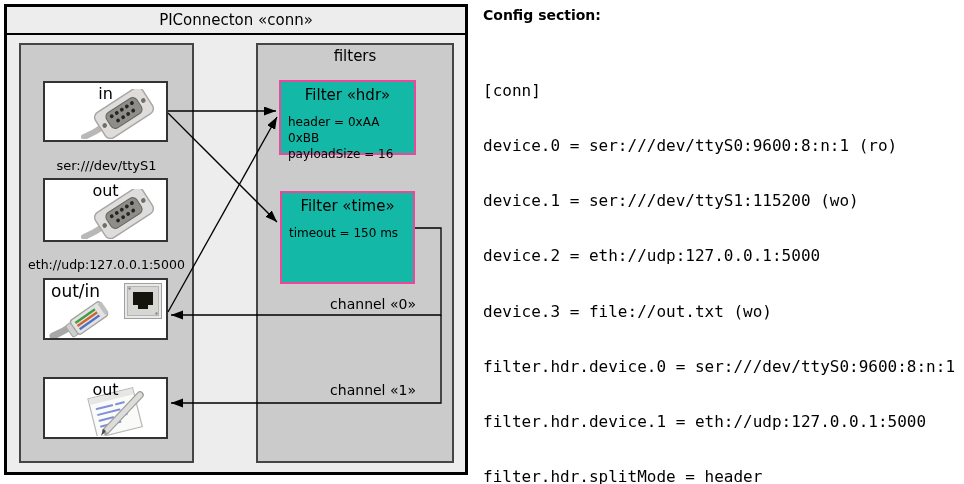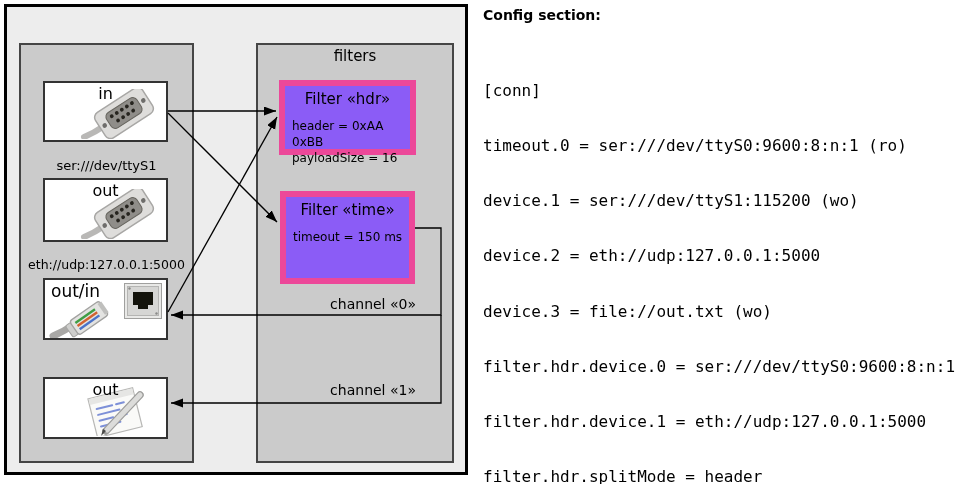--- a/index.html
+++ b/index.html
@@ -46,21 +46,21 @@
     font-size:16px;z-index:2;
   }
   #dev2 .io{text-align:left;left:6px;width:auto;font-size:17px;}
   #dev1 .io,#dev3 .io{box-sizing:border-box;}
   .icon-serial{position:absolute;right:2px;bottom:1px;width:86px;height:50px;}
   .icon-ethjack{position:absolute;right:4px;top:3px;width:38px;height:36px;}
   .icon-ethplug{position:absolute;left:4px;bottom:0px;width:78px;height:44px;}
   .icon-notepad{position:absolute;right:6px;bottom:1px;width:78px;height:54px;}
   
   .filter-box{
-    position:absolute;background:#8b5cf6;border:6px solid #ec4899;box-sizing:border-box;
+    position:absolute;background:#14b8a6;border:2px solid #ec4899;box-sizing:border-box;
   }
   #filter-hdr{left:272px;top:73px;width:137px;height:75px;}
   #filter-time{left:273px;top:184px;width:135px;height:93px;}
   .filter-title{text-align:center;font-size:15px;margin-top:4px;}
   .filter-params{font-size:12px;line-height:16px;margin:10px 0 0 7px;}
   
   .channel-label{
     position:absolute;left:250px;width:159px;text-align:right;font-size:14px;
   }
   #chan0{top:289px;} #chan1{top:375px;}
@@ -78,20 +78,21 @@
     position:absolute;left:483px;top:45px;
     font-family:"DejaVu Sans Mono",monospace;font-size:16px;line-height:18.4px;
     white-space:pre;
   }
 </style>
 </head>
 <body>
 
 <div class="outer">
 
+  <div class="title-bar">PIConnecton «conn»</div>
 
   <div class="group" id="devices-group"></div>
   <div class="group" id="filters-group"></div>
   <div class="filters-title">filters</div>
 
   <div class="dev-box" id="dev0">
     <div class="io">in</div>
     <svg class="icon-serial" viewBox="0 0 86 50">
       <path d="M6,48 Q16,44 26,37" stroke="#b9b8b6" stroke-width="6" fill="none" stroke-linecap="round"></path>
       <g transform="rotate(-33 46 24)">
@@ -216,21 +217,21 @@
     <path d="M168,312 L277,117" marker-end="url(#arw)"></path>
     <path d="M415,228 L441,228 L441,315 L171,315" marker-end="url(#arw)"></path>
     <path d="M441,315 L441,403 L171,403" marker-end="url(#arw)"></path>
   </g>
 </svg>
 
 <div>
   <div class="config-heading">Config section:</div>
   <div class="config-lines">
     <div>[conn]</div>
-    <div>timeout.0 = ser:///dev/ttyS0:9600:8:n:1 (ro)</div>
+    <div>device.0 = ser:///dev/ttyS0:9600:8:n:1 (ro)</div>
     <div>device.1 = ser:///dev/ttyS1:115200 (wo)</div>
     <div>device.2 = eth://udp:127.0.0.1:5000</div>
     <div>device.3 = file://out.txt (wo)</div>
     <div>filter.hdr.device.0 = ser:///dev/ttyS0:9600:8:n:1</div>
     <div>filter.hdr.device.1 = eth://udp:127.0.0.1:5000</div>
     <div>filter.hdr.splitMode = header</div>
     
     
     
     

